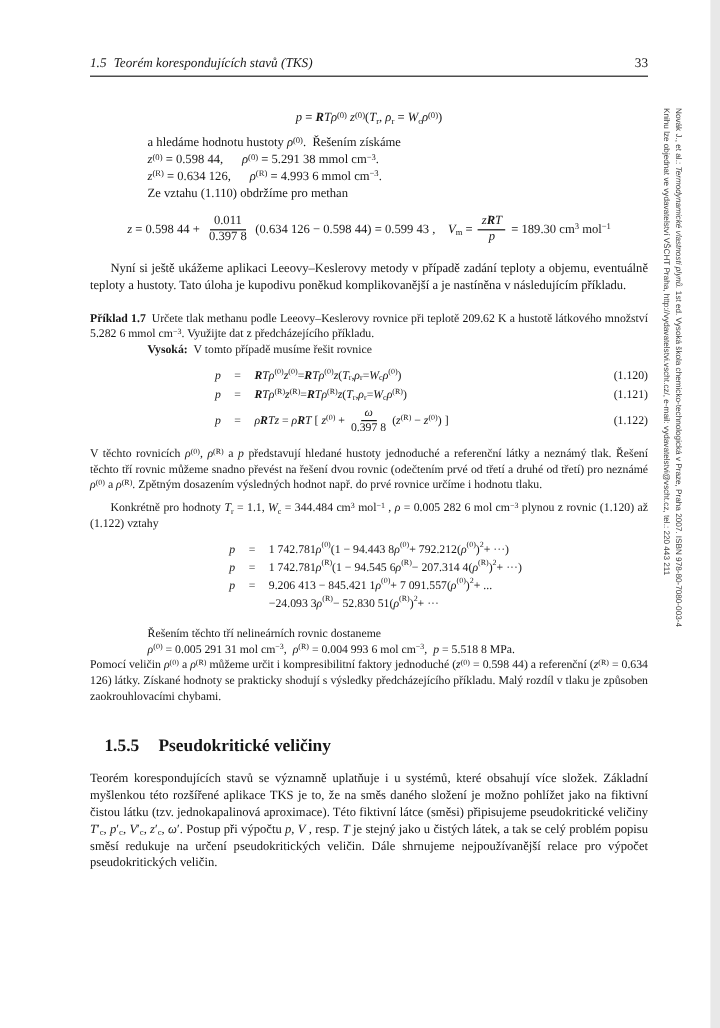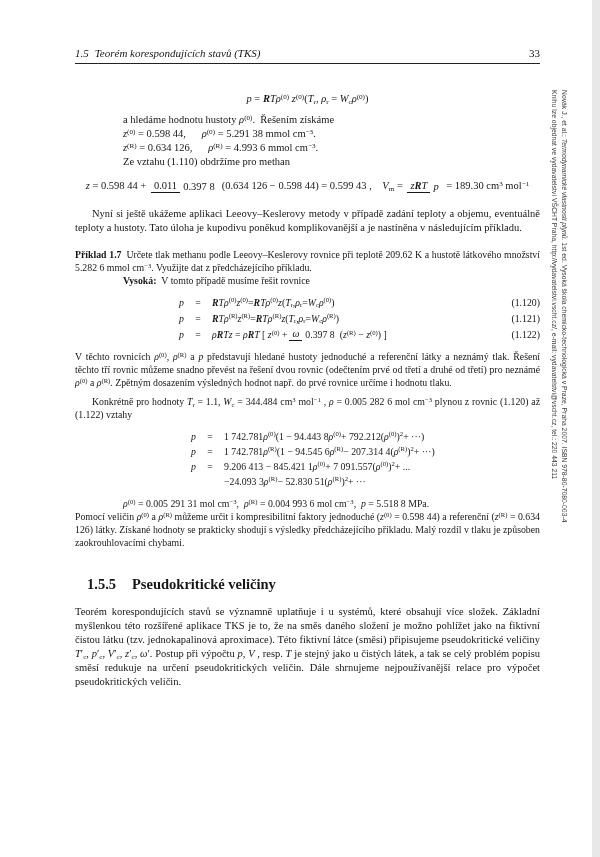--- a/index.html
+++ b/index.html
@@ -29,21 +29,21 @@
   }
   p,.line{margin:0;text-align:justify;}
   .line{text-align:left;margin-left:48px;}
   .indent{text-indent:17px;}
   .mt-s{margin-top:6px;} .mt-m{margin-top:12px;} .mt-l{margin-top:14px;}
   
   i{font-style:italic;}
   sup{font-size:68%;vertical-align:baseline;position:relative;top:-0.45em;line-height:0;}
   sub{font-size:68%;vertical-align:baseline;position:relative;top:0.3em;line-height:0;}
   .eq{margin:8px 0 7px 0;text-align:center;white-space:nowrap;font-family:Liberation Serif, serif;}
-  .frac{display:inline-flex;flex-direction:row;align-items:center;vertical-align:middle;line-height:1.15;margin:0 2px;}
+  .frac{display:inline-flex;flex-direction:column;align-items:center;vertical-align:middle;line-height:1.15;margin:0 2px;}
   .fnum{display:block;border-bottom:0.8px solid #161616;padding:0 3px;}
   .fden{display:block;padding:0 3px;text-align:right;}
   .eqgroup{margin:9px 0;}
   .eqrow{position:relative;display:flex;align-items:center;white-space:nowrap;margin:3px 0;}
   .eqgroup .eqrow{padding-left:100px;}
   .eqsys .eqrow{padding-left:112px;margin:2px 0;}
   .lhs{display:inline-block;min-width:9px;text-align:right;}
   .rel{display:inline-block;width:28px;text-align:center;}
   .rhs{display:inline-flex;align-items:center;}
   .eqnum{position:absolute;right:0;}
@@ -152,20 +152,21 @@
           <span class="rel">=</span>
           <span class="rhs">9.206 413 − 845.421 1 <i>ρ</i><sup>(0)</sup> + 7 091.557(<i>ρ</i><sup>(0)</sup>)<sup>2</sup> + ...</span>
         </div>
         <div class="eqrow">
           <span class="lhs"></span>
           <span class="rel"></span>
           <span class="rhs">−24.093 3 <i>ρ</i><sup>(R)</sup> − 52.830 51(<i>ρ</i><sup>(R)</sup>)<sup>2</sup> + ···</span>
         </div>
       </div>
 
+      <div class="line mt-m">Řešením těchto tří nelineárních rovnic dostaneme</div>
       <div class="line"><i>ρ</i><sup>(0)</sup> = 0.005 291 31 mol cm<sup>−3</sup>, <i>ρ</i><sup>(R)</sup> = 0.004 993 6 mol cm<sup>−3</sup>, <i>p</i> = 5.518 8 MPa.</div>
       <p class="body">Pomocí veličin <i>ρ</i><sup>(0)</sup> a <i>ρ</i><sup>(R)</sup> můžeme určit i kompresibilitní faktory jednoduché (<i>z</i><sup>(0)</sup> = 0.598 44) a referenční (<i>z</i><sup>(R)</sup> = 0.634 126) látky. Získané hodnoty se prakticky shodují s výsledky předcházejícího příkladu. Malý rozdíl v tlaku je způsoben zaokrouhlovacími chybami.</p>
     </section>
 
     <h2 class="sec-head">
       <span class="sec-num">1.5.5</span><span class="sec-title">Pseudokritické veličiny</span>
     </h2>
 
     <p class="body">Teorém korespondujících stavů se významně uplatňuje i u systémů, které obsahují více složek. Základní myšlenkou této rozšířené aplikace TKS je to, že na směs daného složení je možno pohlížet jako na fiktivní čistou látku (tzv. jednokapalinová aproximace). Této fiktivní látce (směsi) připisujeme pseudokritické veličiny <i>T</i>′<sub>c</sub>, <i>p</i>′<sub>c</sub>, <i>V</i>′<sub>c</sub>, <i>z</i>′<sub>c</sub>, <i>ω</i>′. Postup při výpočtu <i>p</i>, <i>V</i> , resp. <i>T</i> je stejný jako u čistých látek, a tak se celý problém popisu směsí redukuje na určení pseudokritických veličin. Dále shrnujeme nejpoužívanější relace pro výpočet pseudokritických veličin.</p>
 

